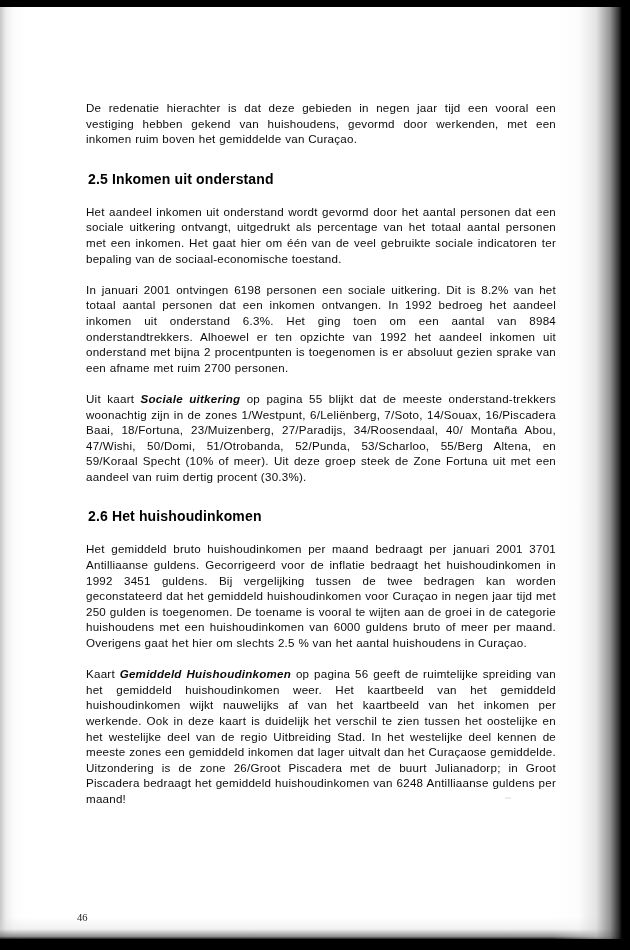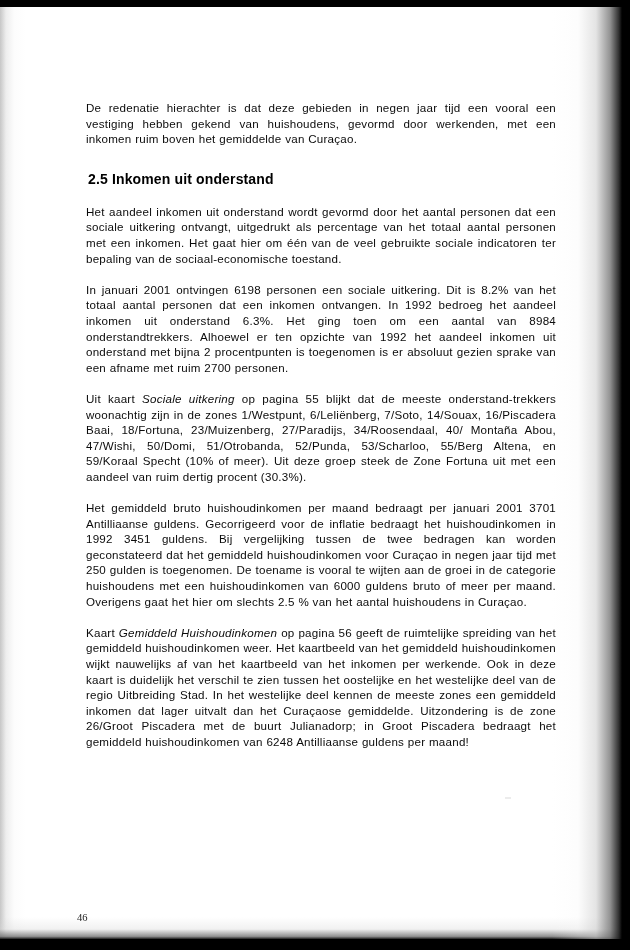--- a/index.html
+++ b/index.html
@@ -106,20 +106,21 @@
     font-weight: bold;
     color: #000000;
     letter-spacing: 0.01em;
     margin-top: 24px;
     margin-bottom: 17px;
     margin-left: 2px;
   }
 
   em.title-italic {
     font-style: italic;
+    font-weight: bold;
   }
 
   .page-number {
     position: absolute;
     left: 77px;
     top: 905px;
     font-size: 10.5px;
     line-height: 12px;
     color: #171717;
     font-family: "Liberation Serif", serif;
@@ -150,20 +151,21 @@
       <p class="body-text">De redenatie hierachter is dat deze gebieden in negen jaar tijd een vooral een vestiging hebben gekend van huishoudens, gevormd door werkenden, met een inkomen ruim boven het gemiddelde van Curaçao.</p>
 
       <h2 class="section-heading">2.5 Inkomen uit onderstand</h2>
 
       <p class="body-text">Het aandeel inkomen uit onderstand wordt gevormd door het aantal personen dat een sociale uitkering ontvangt, uitgedrukt als percentage van het totaal aantal personen met een inkomen. Het gaat hier om één van de veel gebruikte sociale indicatoren ter bepaling van de sociaal-economische toestand.</p>
 
       <p class="body-text">In januari 2001 ontvingen 6198 personen een sociale uitkering. Dit is 8.2% van het totaal aantal personen dat een inkomen ontvangen.  In 1992 bedroeg het aandeel inkomen uit onderstand 6.3%. Het ging toen om een aantal van 8984 onderstandtrekkers. Alhoewel er ten opzichte van 1992 het aandeel inkomen uit onderstand met bijna 2 procentpunten is toegenomen is er absoluut gezien sprake van een afname met ruim 2700 personen.</p>
 
       <p class="body-text"><span>Uit kaart </span><em class="title-italic">Sociale uitkering</em><span>  op pagina 55 blijkt dat de meeste onderstand-trekkers woonachtig zijn in de zones 1/Westpunt, 6/Leliënberg, 7/Soto, 14/Souax, 16/Piscadera Baai, 18/Fortuna, 23/Muizenberg, 27/Paradijs, 34/Roosendaal, 40/ Montaña Abou, 47/Wishi, 50/Domi, 51/Otrobanda, 52/Punda, 53/Scharloo, 55/Berg Altena, en 59/Koraal Specht (10% of meer). Uit deze groep steek de Zone Fortuna uit met een aandeel van ruim dertig procent (30.3%).</span></p>
 
+      <h2 class="section-heading">2.6 Het huishoudinkomen</h2>
 
       <p class="body-text">Het gemiddeld bruto huishoudinkomen per maand bedraagt per januari 2001  3701 Antilliaanse guldens. Gecorrigeerd voor de inflatie bedraagt het huishoudinkomen in 1992 3451 guldens. Bij vergelijking tussen de twee bedragen kan worden geconstateerd dat het gemiddeld huishoudinkomen voor Curaçao in negen jaar tijd met 250 gulden is toegenomen.  De toename is vooral te wijten aan de groei in de categorie huishoudens met een huishoudinkomen van 6000 guldens bruto of meer per maand. Overigens gaat het hier om slechts 2.5 % van het aantal huishoudens in Curaçao.</p>
 
       <p class="body-text"><span>Kaart </span><em class="title-italic">Gemiddeld Huishoudinkomen</em><span> op pagina 56 geeft de ruimtelijke spreiding van het gemiddeld huishoudinkomen weer. Het kaartbeeld van het gemiddeld huishoudinkomen wijkt nauwelijks af van het kaartbeeld van het inkomen per werkende. Ook in deze kaart is duidelijk het verschil te zien tussen het oostelijke en het westelijke deel van de regio Uitbreiding Stad. In het westelijke deel kennen de meeste zones een gemiddeld inkomen dat lager uitvalt dan het Curaçaose gemiddelde. Uitzondering is de zone 26/Groot Piscadera met de buurt Julianadorp; in Groot Piscadera bedraagt het gemiddeld huishoudinkomen van 6248 Antilliaanse guldens per maand!</span></p>
 
     </div>
 
     <div class="page-number">46</div>
 
     <div class="bottom-shade"></div>

